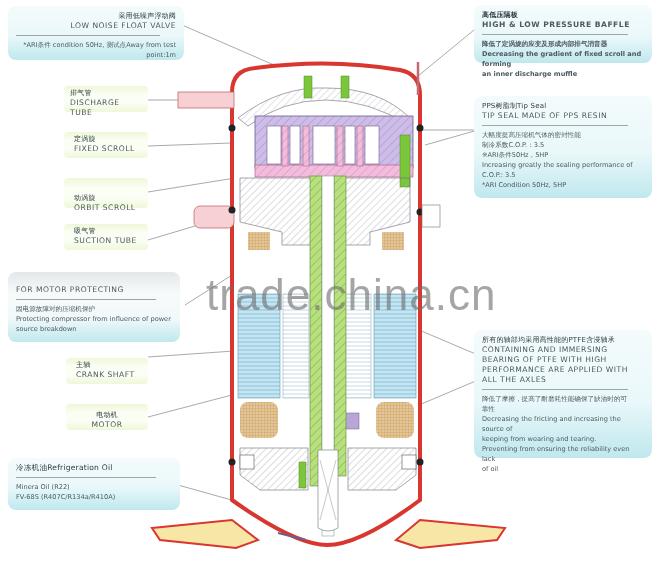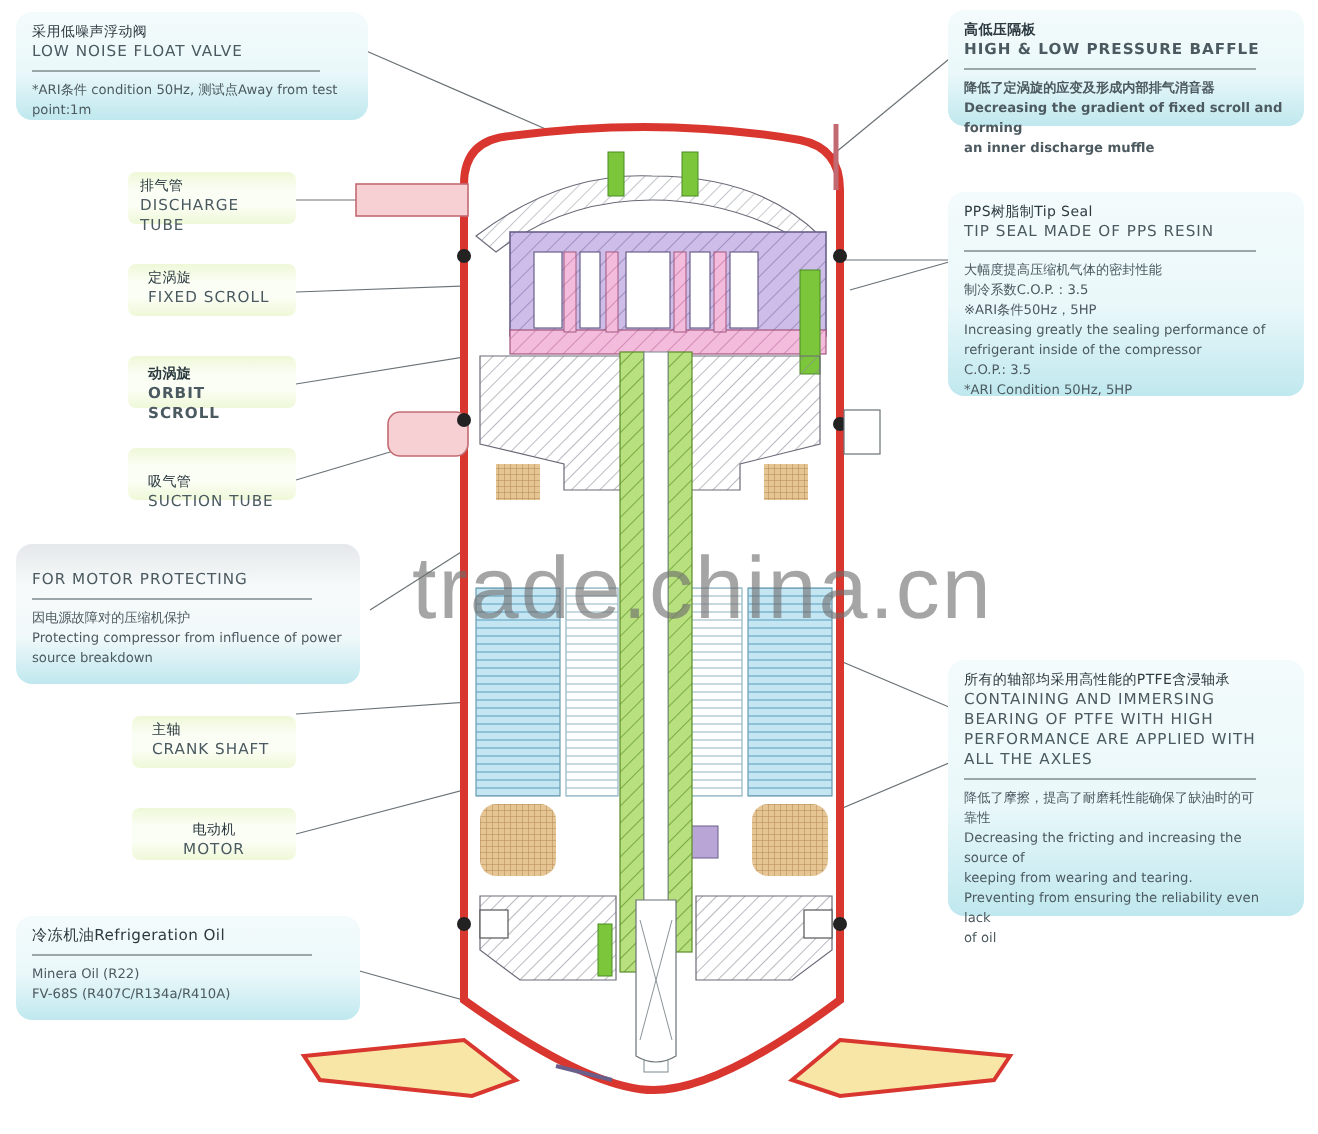--- a/index.html
+++ b/index.html
@@ -135,21 +135,21 @@
   <path d="M152 528 L232 520 L258 540 L236 548 L160 540 Z" fill="#f7e6a6" stroke="#d8362e" stroke-width="2"></path>
   <path d="M420 520 L505 528 L497 540 L420 548 L396 540 Z" fill="#f7e6a6" stroke="#d8362e" stroke-width="2"></path>
   <path d="M278 533 L306 540" stroke="#6a5f8a" stroke-width="2"></path>
 
   <rect x="422" y="205" width="18" height="22" fill="#ffffff" stroke="#6a7276" stroke-width="0.6"></rect>
   <path d="M418 62 L418 95" stroke="#c26a72" stroke-width="2.5"></path>
 </svg>
 
 <div class="watermark">trade.china.cn</div>
 
-<div class="box cyan" style="left:8px;top:6px;width:176px;height:54px;">
+<div class="box cyan" style="left:8px;top:6px;width:176px;height:54px;text-align:right;">
   <div class="zh">采用低噪声浮动阀</div>
   <div class="en">LOW NOISE FLOAT VALVE</div>
   <div class="hr"></div>
   <div class="body-text">*ARI条件 condition 50Hz, 测试点Away from test</div>
   <div class="body-text">point:1m</div>
 </div>
 
 <div class="box cyan" style="left:474px;top:5px;width:178px;height:58px;font-weight:bold;">
   <div class="zh">高低压隔板</div>
   <div class="en">HIGH &amp; LOW PRESSURE BAFFLE</div>
@@ -160,21 +160,20 @@
 </div>
 
 <div class="box cyan" style="left:474px;top:96px;width:178px;height:102px;">
   <div class="zh">PPS树脂制Tip  Seal</div>
   <div class="en">TIP SEAL MADE OF PPS RESIN</div>
   <div class="hr"></div>
   <div class="body-text">大幅度提高压缩机气体的密封性能</div>
   <div class="body-text">制冷系数C.O.P.：3.5</div>
   <div class="body-text">※ARI条件50Hz，5HP</div>
   <div class="body-text">Increasing greatly the sealing performance of</div>
-  <div class="body-text">refrigerant inside of the compressor</div>
   <div class="body-text">C.O.P.: 3.5</div>
   <div class="body-text">*ARI Condition 50Hz, 5HP</div>
 </div>
 
 <div class="box cyan" style="left:8px;top:272px;width:172px;height:70px;background:linear-gradient(180deg,#e4e8ea 0%,#f7fafa 30%,#f2f9fa 65%,#bfe8ee 100%);">
   <div style="height:8px"></div>
   <div class="en">FOR MOTOR PROTECTING</div>
   <div class="hr"></div>
   <div class="body-text">因电源故障对的压缩机保护</div>
   <div class="body-text">Protecting compressor from influence of power</div>
@@ -204,25 +203,25 @@
 </div>
 
 <div class="box green" style="left:64px;top:86px;width:84px;height:26px;padding:2px 6px;">
   <div class="zh">排气管</div>
   <div class="en">DISCHARGE TUBE</div>
 </div>
 <div class="box green" style="left:64px;top:132px;width:84px;height:26px;padding:2px 10px;">
   <div class="zh">定涡旋</div>
   <div class="en">FIXED SCROLL</div>
 </div>
-<div class="box green" style="left:64px;top:178px;width:84px;height:26px;padding:4px 10px;font-weight:bold;">
+<div class="box green" style="left:64px;top:178px;width:84px;height:26px;padding:15px 10px;">
   <div class="zh">动涡旋</div>
   <div class="en">ORBIT SCROLL</div>
 </div>
-<div class="box green" style="left:64px;top:224px;width:84px;height:26px;padding:12px 10px;">
+<div class="box green" style="left:64px;top:224px;width:84px;height:26px;padding:2px 10px;">
   <div class="zh">吸气管</div>
   <div class="en">SUCTION TUBE</div>
 </div>
 <div class="box green" style="left:66px;top:358px;width:82px;height:26px;padding:2px 10px;">
   <div class="zh">主轴</div>
   <div class="en">CRANK SHAFT</div>
 </div>
 <div class="box green ctr" style="left:66px;top:404px;width:82px;height:26px;padding:6px 6px;text-align:center;">
   <div class="zh">电动机</div>
   <div class="en">MOTOR</div>

